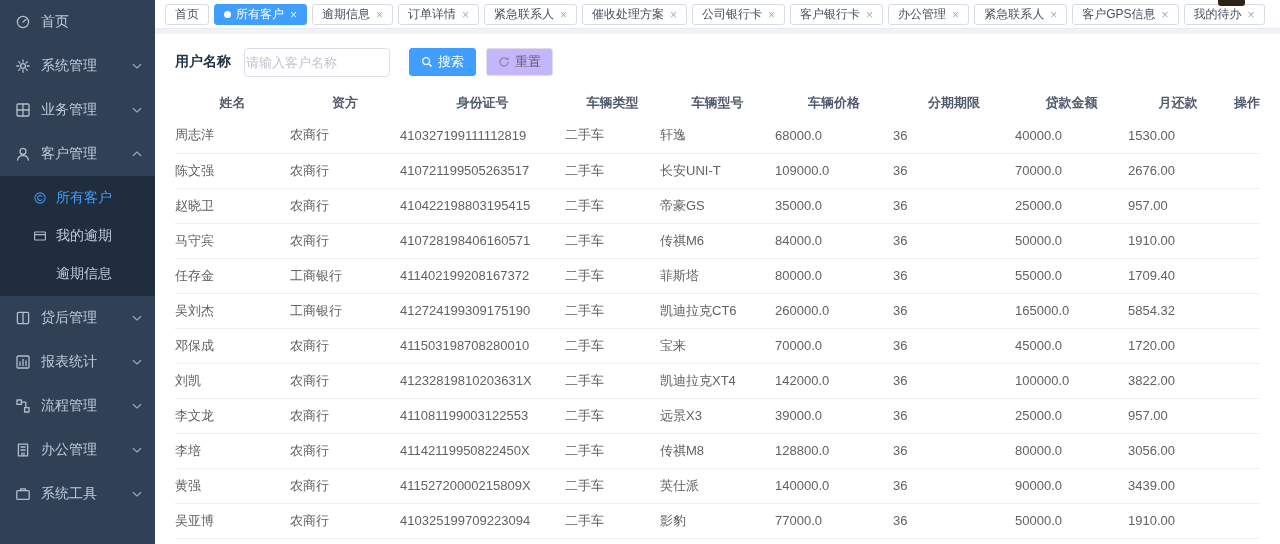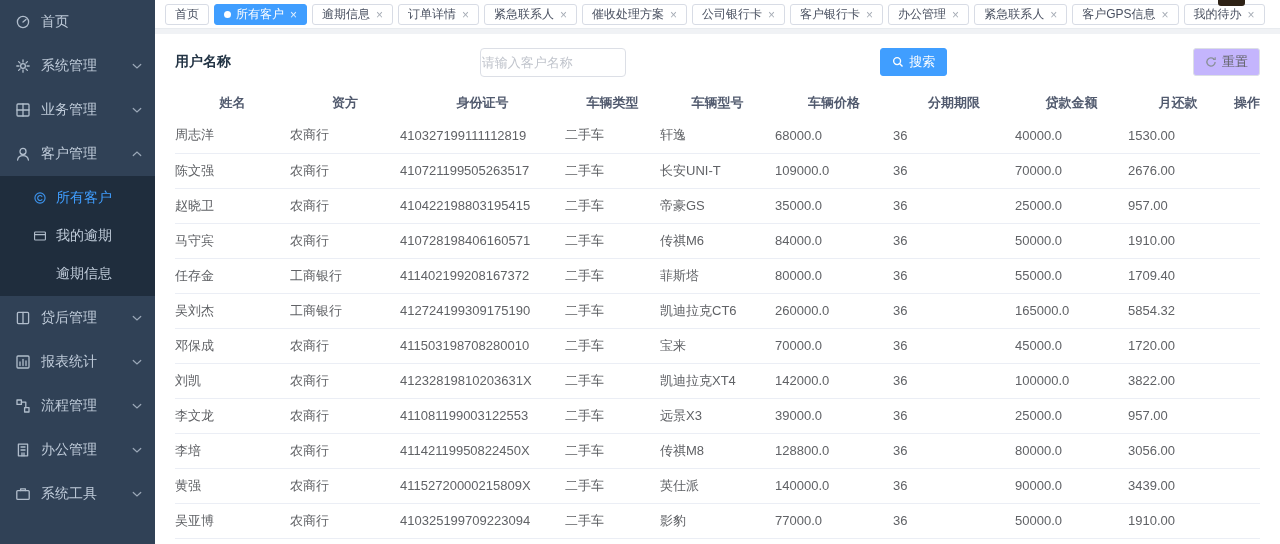--- a/index.html
+++ b/index.html
@@ -37,21 +37,21 @@
   .tab .close { font-size:12px; line-height:1; color:#a7adb6; margin-left:1px; }
   .tab.active .close { color:rgba(255,255,255,.85); }
   .gapband { height:6px; background:#f0f2f5; border-top:1px solid #e8ebef; }
 
   .avatar-partial { position:absolute; top:0; left:1063px; width:27px; height:6px;
     background:#2e2216; border-radius:0 0 3px 3px; }
 
   .content { padding:13px 20px 0 20px; }
 
   
-  .search-row { display:flex; align-items:center; height:30px;justify-content:space-between; }
+  .search-row { display:flex; align-items:center; height:30px; }
   .search-label { font-size:14px; font-weight:700; color:#233445; margin-right:13px; }
   .search-input { width:146px; height:29px; border:1px solid #dcdfe6; border-radius:4px;
     padding:0 1px; font-size:13px; color:#606266; outline:none;
     font-family:"Liberation Sans","DejaVu Sans",sans-serif; }
   .search-input::placeholder { color:#c0c4cc; }
   .btn { height:28px; display:inline-flex; align-items:center; gap:5px; padding:0 11px;
     border-radius:3px; font-size:13px; cursor:pointer; border:1px solid transparent; }
   .btn-search { background:#409eff; border-color:#409eff; color:#fff; margin-left:19px; }
   .btn-reset { background:#c4b5fd; border-color:#dcdfe6; color:#606266; margin-left:10px; }
 

